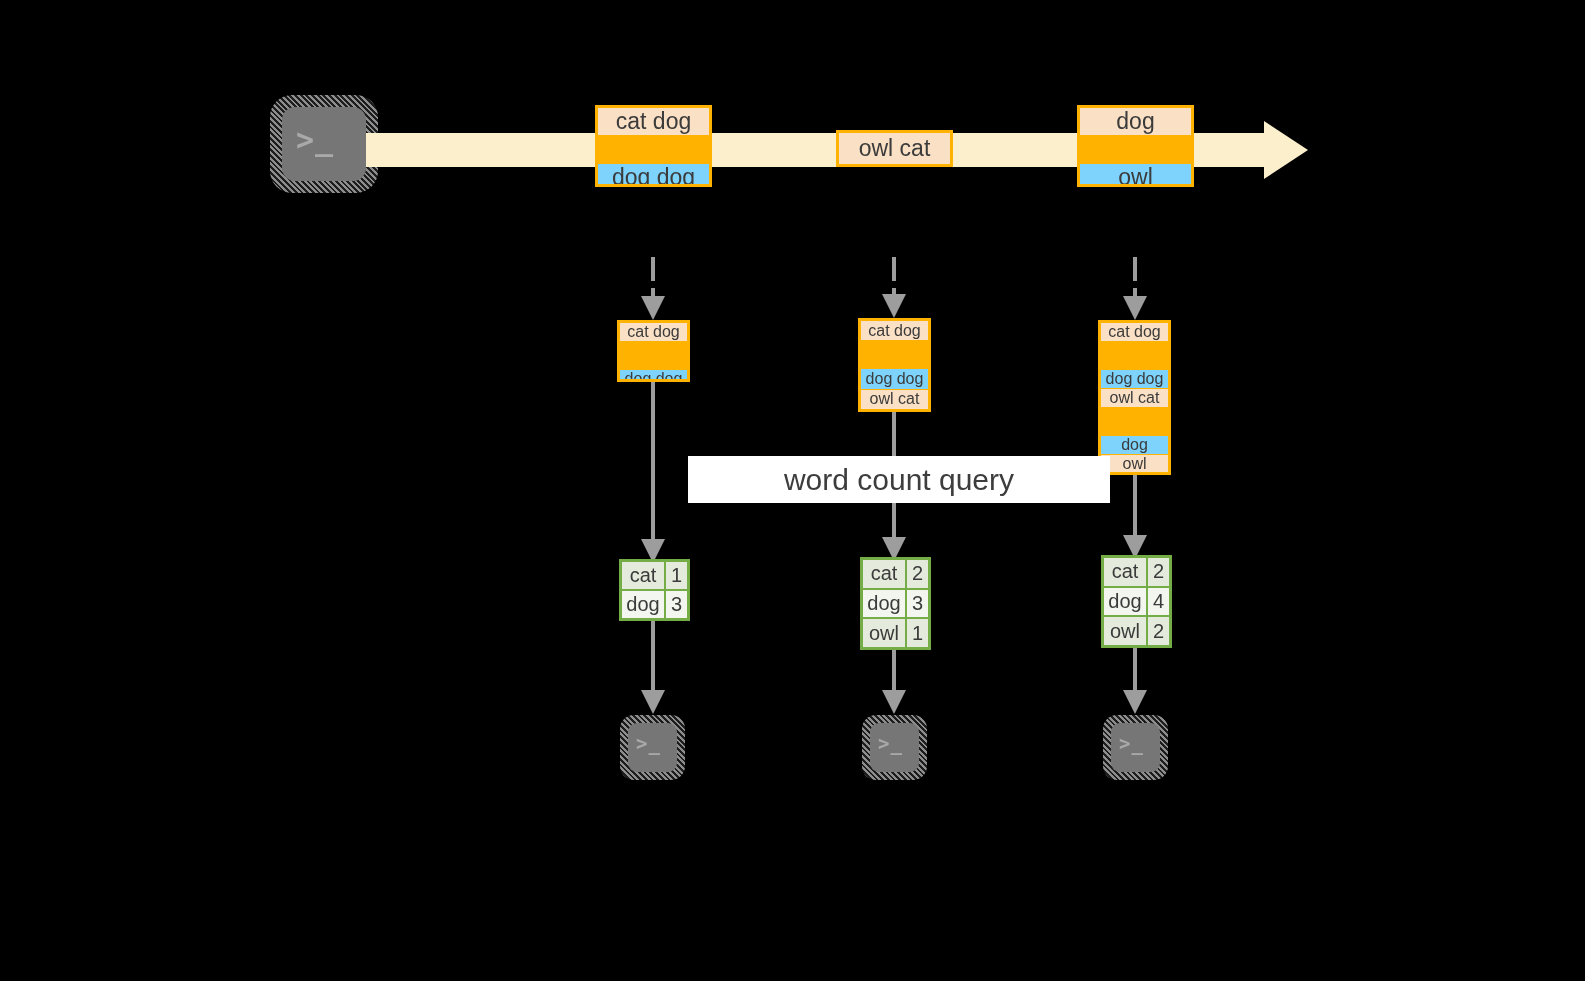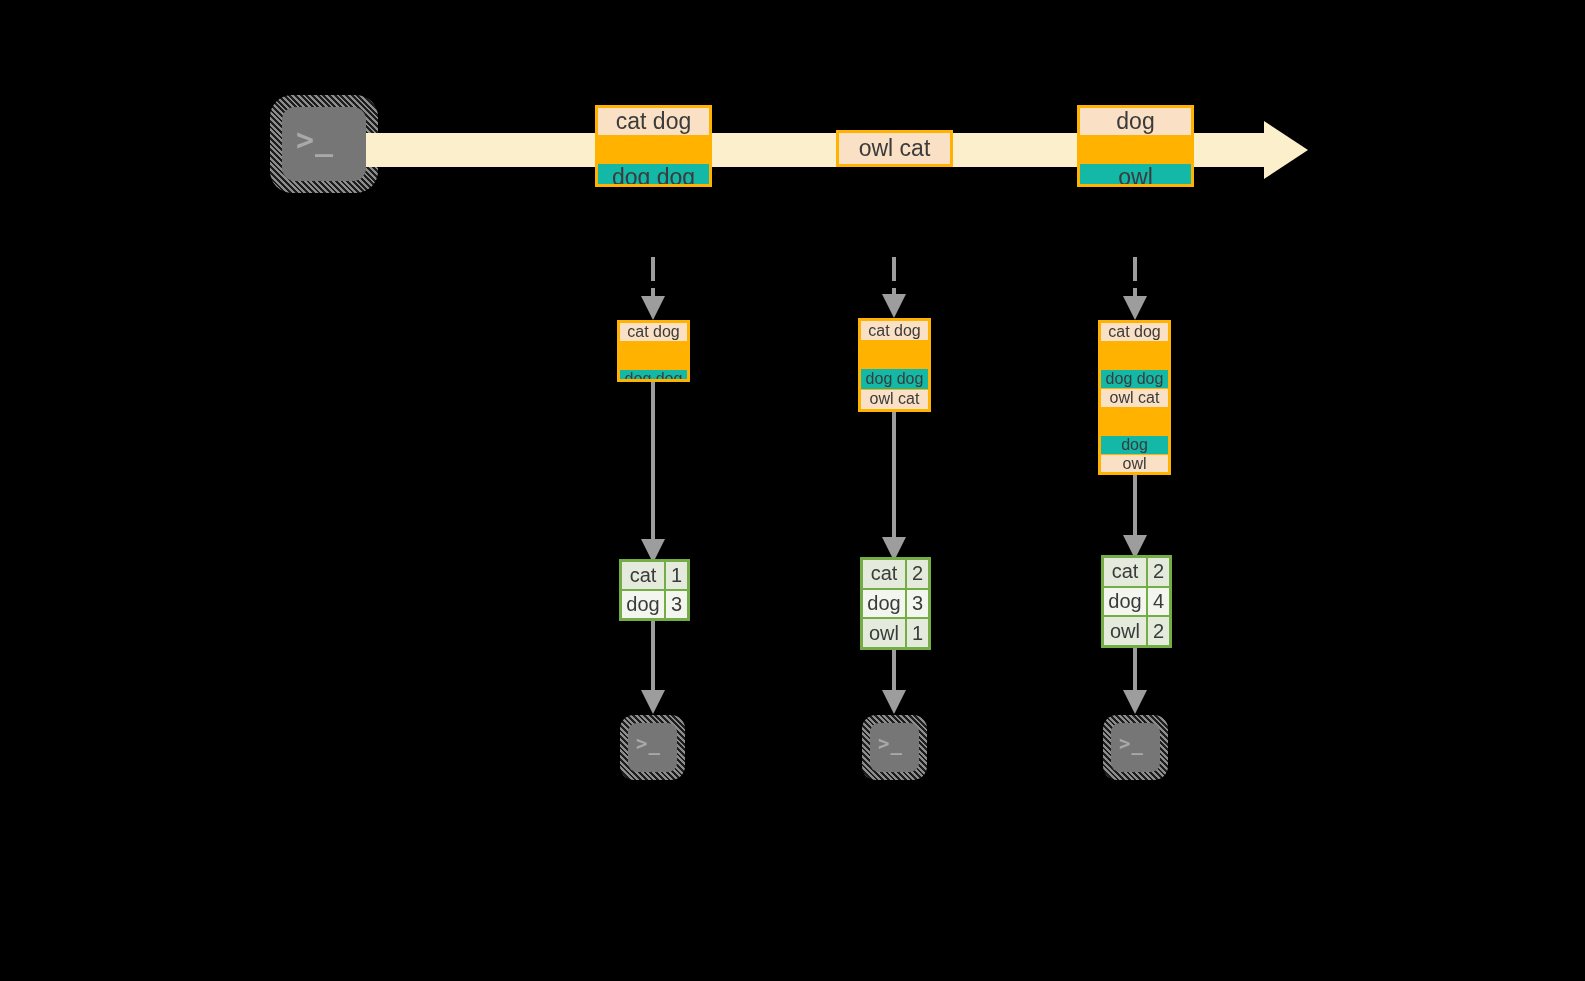--- a/index.html
+++ b/index.html
@@ -67,21 +67,21 @@
     flex: 1 1 auto;
     display: flex;
     align-items: center;
     justify-content: center;
     color: #3b3b3b;
     white-space: nowrap;
     border-top: 1px solid #ffb300;
   }
   .rec .row:first-child { border-top: none; }
   .rec .row.dark  { background: #fae0c4; }
-  .rec .row.light { background: #14b8a6; margin-top: 28px; }
+  .rec .row.light { background: #7dd3fc; margin-top: 28px; }
 
   .rec.big .row  { font-size: 23px; }
   .rec.small .row { font-size: 16px; }
 
   
   .tbl {
     position: absolute;
     border: 3px solid #74ad46;
     background: #74ad46;
     display: flex;
@@ -260,14 +260,15 @@
   </div>
 
   <div class="gline" style="left:1133px; top:648px; height:45px;"></div>
   <div class="ghead" style="left:1123px; top:690px;"></div>
 
   <div class="terminal" style="left:1103px; top:715px; width:65px; height:65px; border-radius:14px;">
     <div class="inner" style="left:8px; top:8px; right:8px; bottom:8px; border-radius:9px;"></div>
     <div class="glyph" style="left:16px; top:19px; font-size:19px;">&gt;_</div>
   </div>
 
+  <div class="caption" style="left:688px; top:456px; width:422px; height:47px;">word count query</div>
 
 </div>
 
 </body></html>

